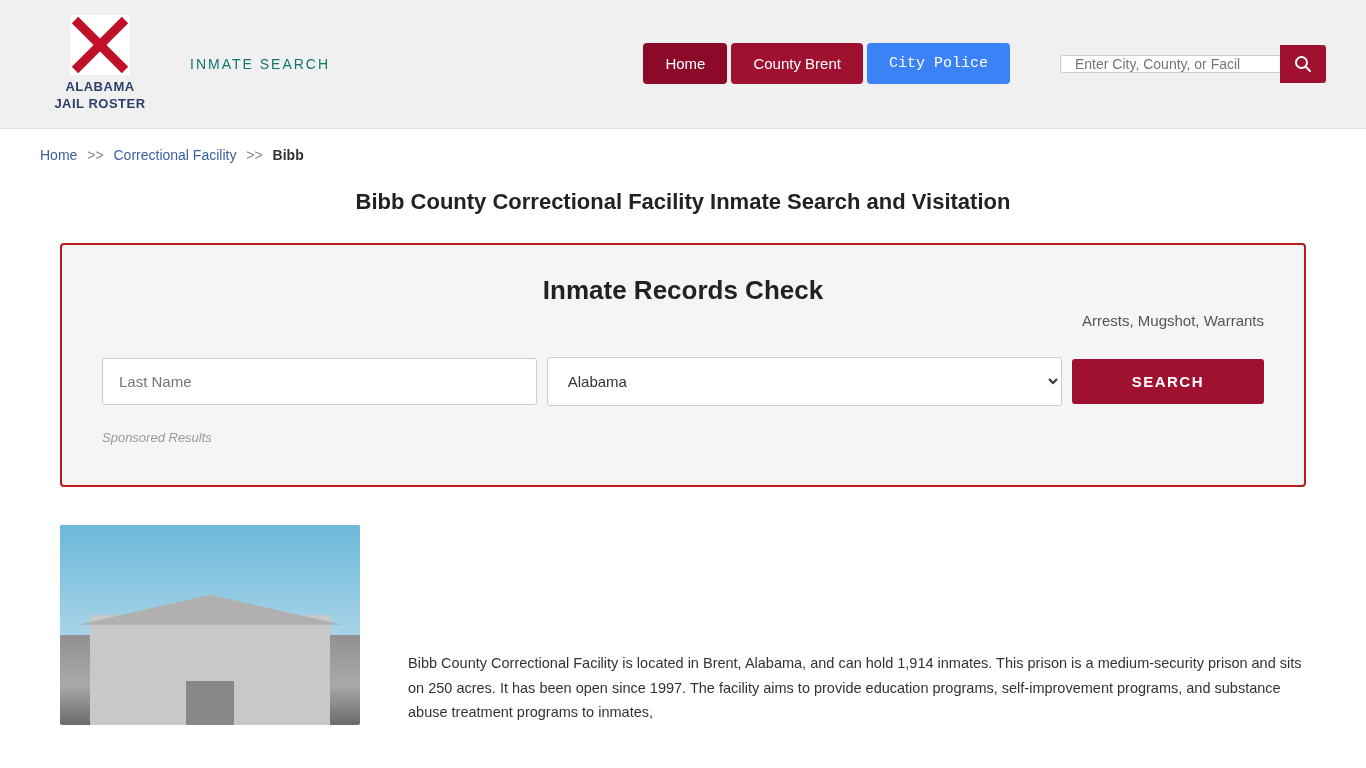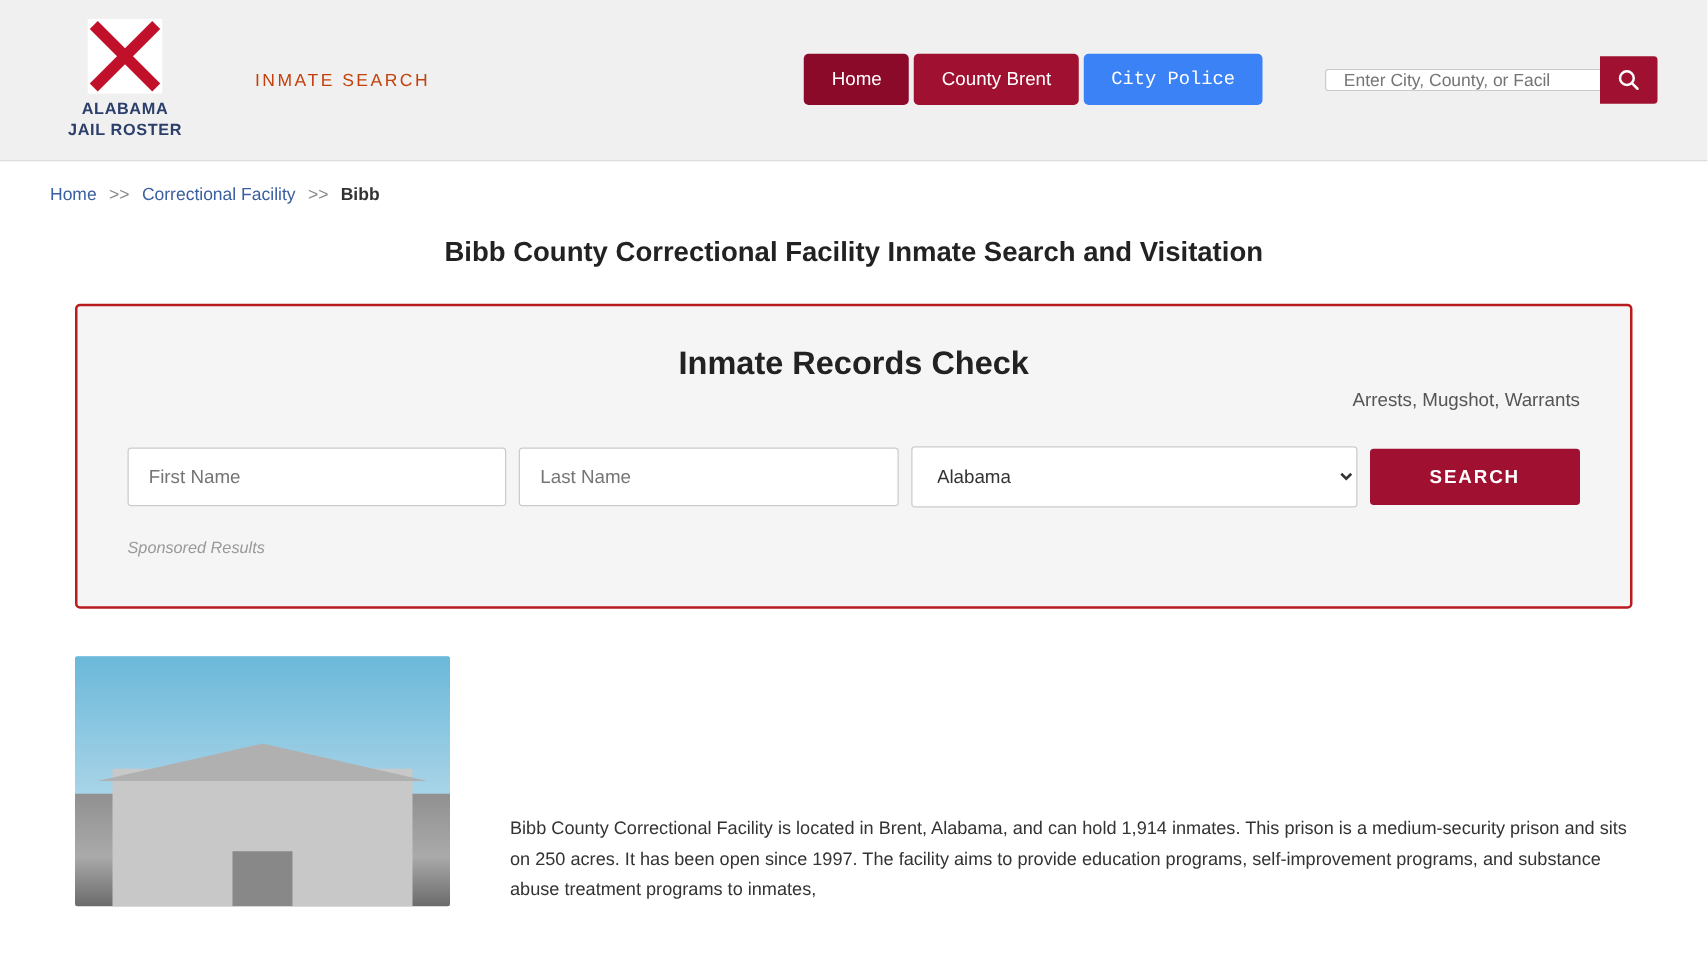--- a/index.html
+++ b/index.html
@@ -33,23 +33,23 @@
       font-weight: bold;
       color: #2c3e6b;
       font-size: 13px;
       line-height: 1.3;
       letter-spacing: 0.5px;
     }
     .inmate-search-label {
       font-family: Arial, sans-serif;
       font-size: 14px;
       letter-spacing: 2px;
-      color: #c2410c;
+      color: #0f766e;
       text-transform: uppercase;
-      margin-left: 14px;
+      margin-left: 0;
     }
     .nav-links {
       display: flex;
       gap: 4px;
       margin-left: auto;
     }
     .nav-btn {
       padding: 12px 22px;
       font-size: 15px;
       font-family: Arial, sans-serif;
@@ -170,21 +170,21 @@
       outline: none;
       color: #333;
       background: #fff;
       flex: 1.2;
       cursor: pointer;
     }
     .search-btn-main {
       background: #a01030;
       color: #fff;
       border: none;
-      padding: 14px 48px;
+      padding: 14px 60px;
       font-size: 15px;
       font-family: Arial, sans-serif;
       font-weight: bold;
       letter-spacing: 1.5px;
       border-radius: 3px;
       cursor: pointer;
       text-transform: uppercase;
     }
     .sponsored-label {
       margin-top: 24px;
@@ -291,21 +291,20 @@
 
 <div class="page-title-area">
   <h1 class="page-title">Bibb County Correctional Facility Inmate Search and Visitation</h1>
 </div>
 
 <div class="records-card">
   <h2 class="records-card-title">Inmate Records Check</h2>
   <p class="records-card-subtitle">Arrests, Mugshot, Warrants</p>
 
   <div class="search-form-row">
-    <input class="form-input" type="text" placeholder="First Name" style="">
     <input class="form-input" type="text" placeholder="Last Name" style="">
     <select class="form-select">
       <option>Alabama</option>
       <option>Alaska</option>
       <option>Arizona</option>
       <option>Arkansas</option>
       <option>California</option>
       <option>Colorado</option>
       <option>Florida</option>
       <option>Georgia</option>

